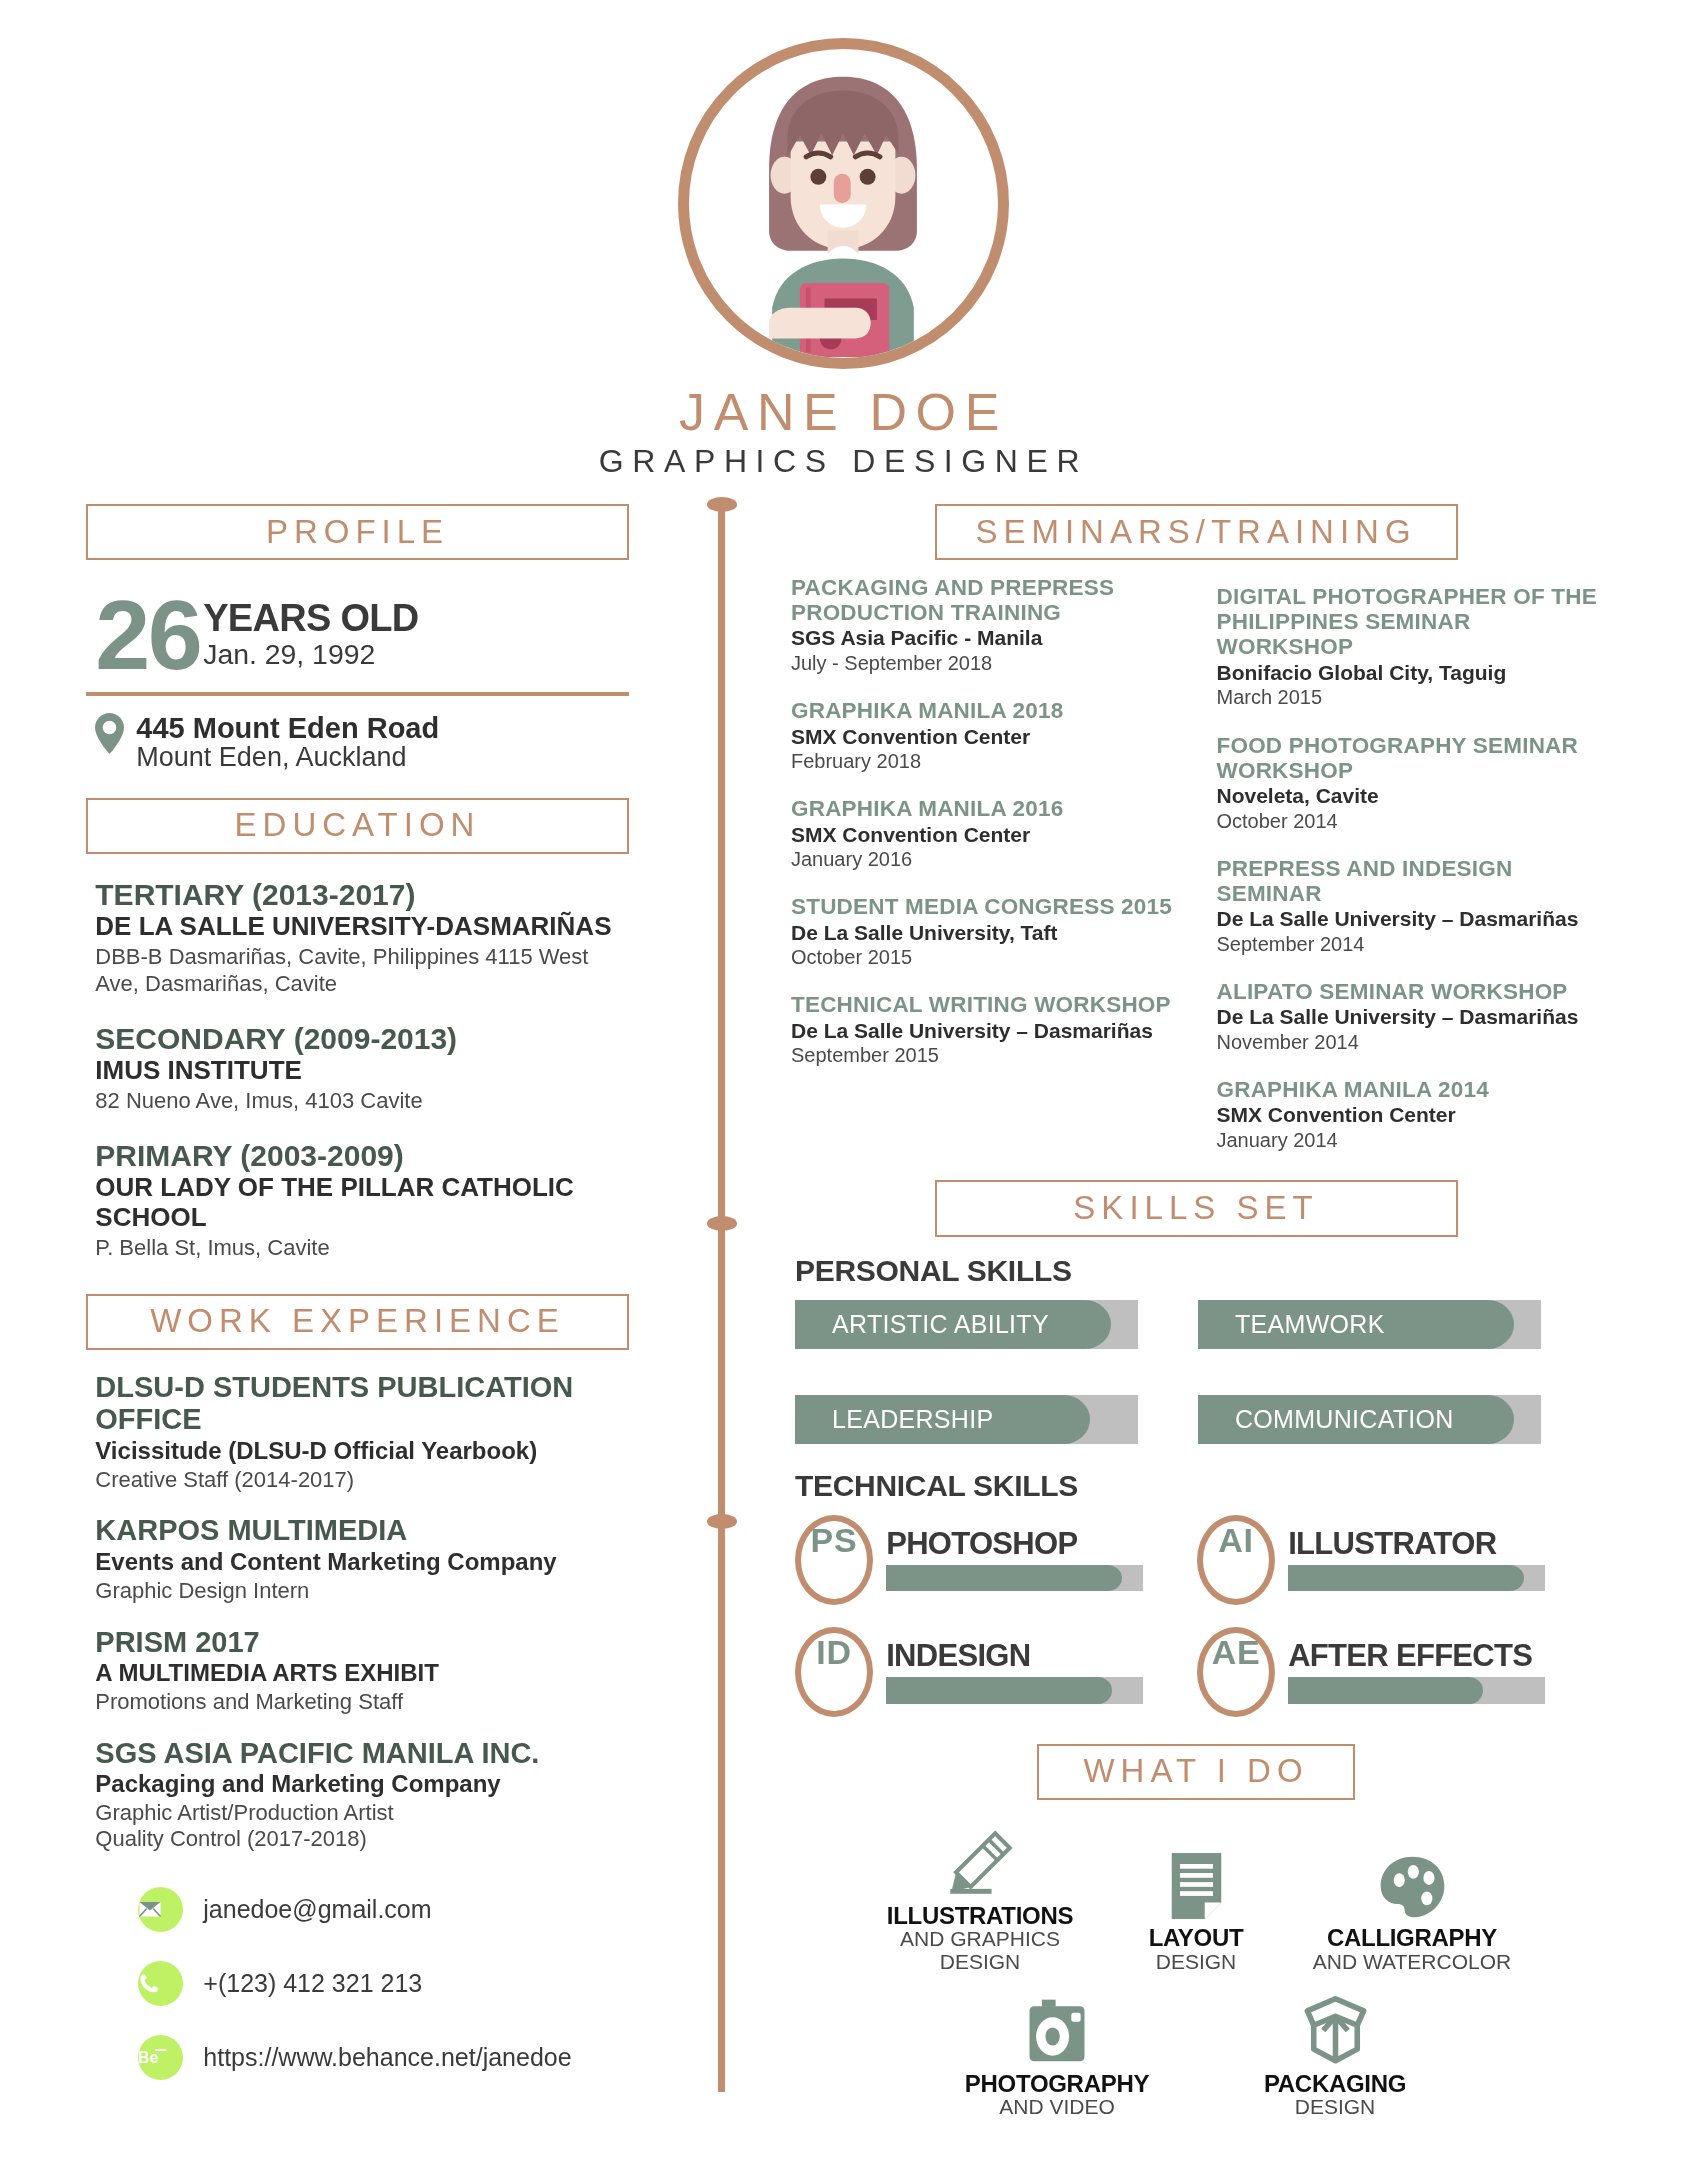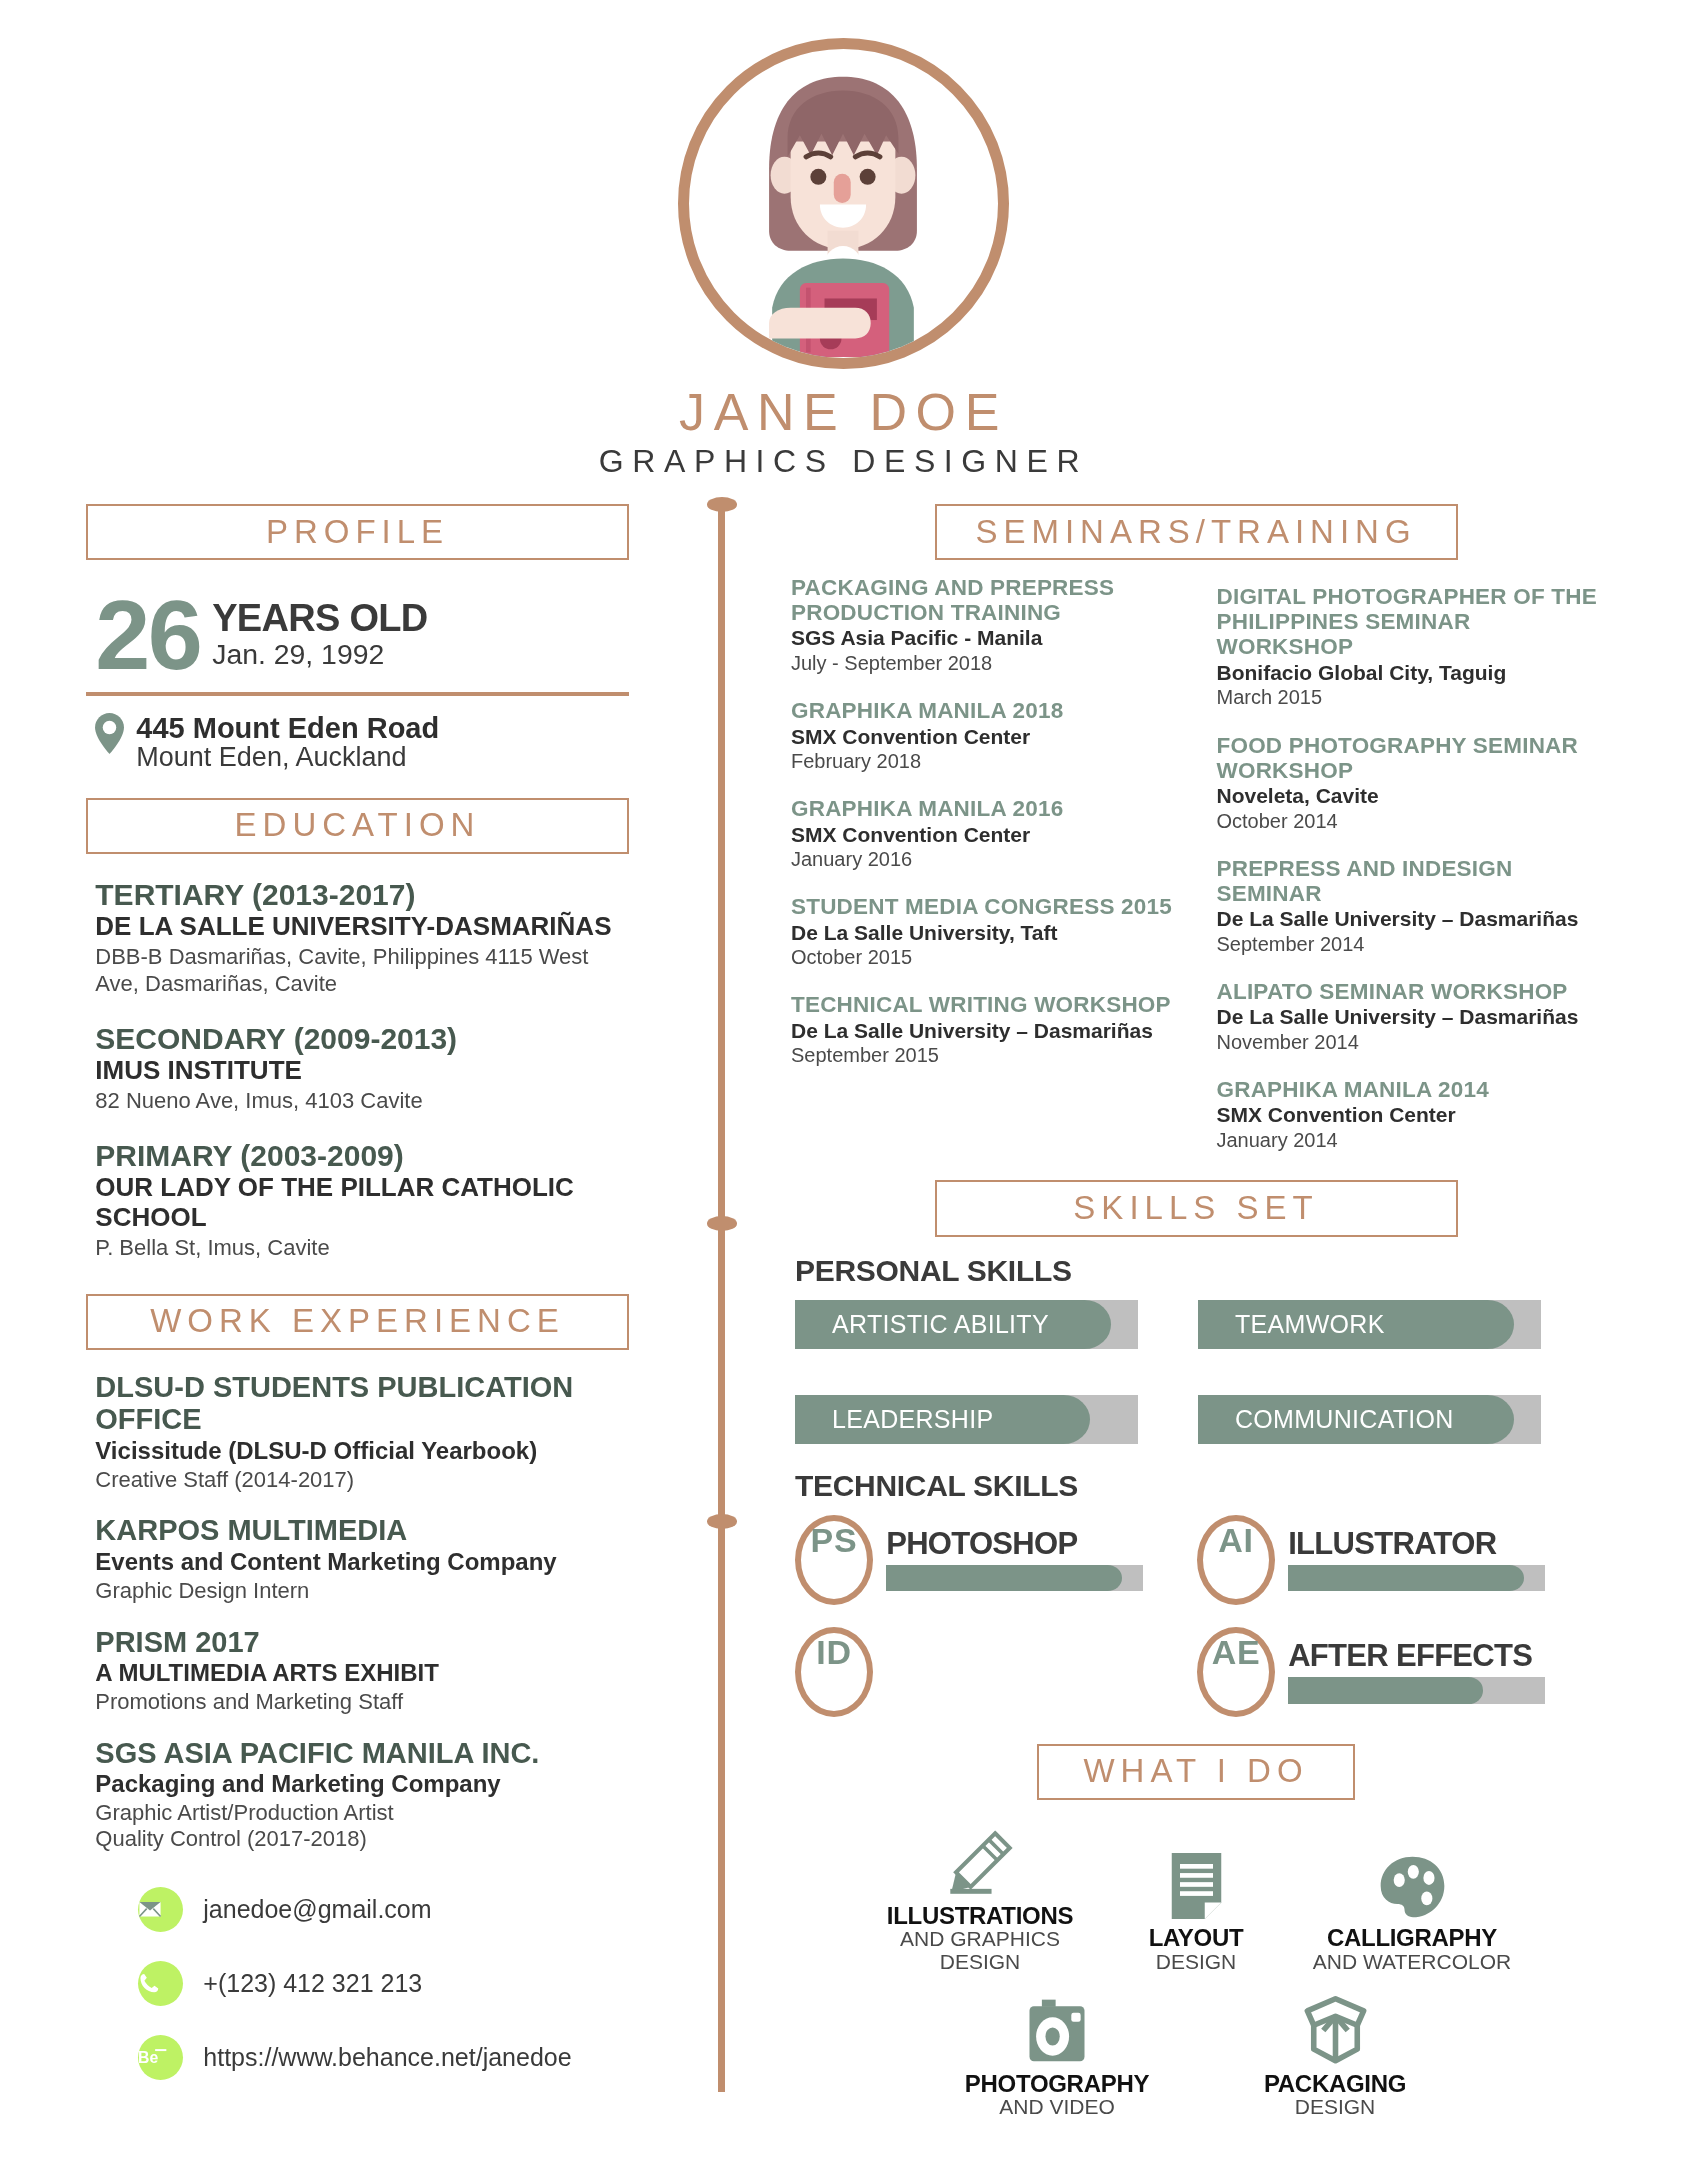--- a/index.html
+++ b/index.html
@@ -62,21 +62,21 @@
     font-weight: 400;
     line-height: 1;
   }
 
   
   .age-row { display: flex; align-items: flex-start; margin-top: 34px; padding-left: 9.3px; }
   .age-num {
     font-size: 99px; font-weight: 700; color: #7C9488;
     line-height: 0.82; letter-spacing: -2.6px;
   }
-  .age-txt { margin-left: 12px; padding-top: 5.3px; }
+  .age-txt { margin-left: 3px; padding-top: 5.3px; }
   .age-label {
     font-size: 38px; font-weight: 700; color: #3a3a3a;
     line-height: 0.95; letter-spacing: -0.7px;
   }
   .age-date { font-size: 28.4px; font-weight: 300; color: #3a3a3a; margin-top: 2.6px; }
   .hr-tan { height: 3.3px; background: #C08E6E; margin: 17px 0 17px 0; }
 
   .addr-row { display: flex; align-items: flex-start; padding-left: 9.3px; }
   .addr-txt { margin-left: 12px; }
   .addr-l1 { font-size: 29px; font-weight: 700; color: #2e2e2e; line-height: 1.05; }
@@ -447,20 +447,27 @@
               <div class="tname">ILLUSTRATOR</div>
               <div class="tbar">
                 <div class="track"></div>
                 <div class="fill" style="width:92%"></div>
               </div>
             </div>
           </div>
           <div class="tskill">
             <div class="ring">
               <span>ID</span>
+            </div>
+            <div class="tmeta">
+              <div class="tname">INDESIGN</div>
+              <div class="tbar">
+                <div class="track"></div>
+                <div class="fill" style="width:88%"></div>
+              </div>
             </div>
           </div>
           <div class="tskill">
             <div class="ring">
               <span>AE</span>
             </div>
             <div class="tmeta">
               <div class="tname">AFTER EFFECTS</div>
               <div class="tbar">
                 <div class="track"></div>

